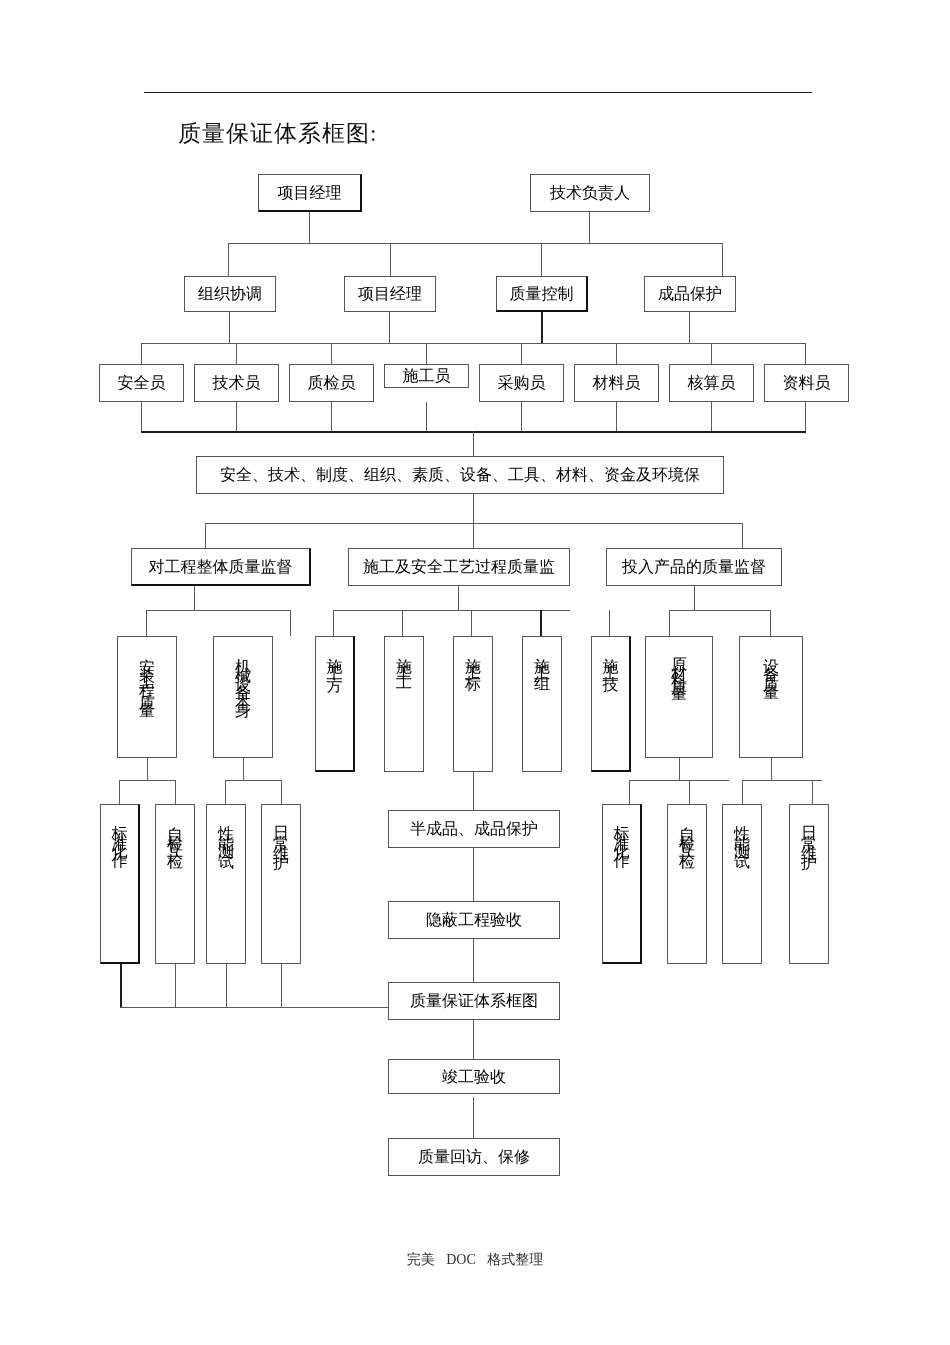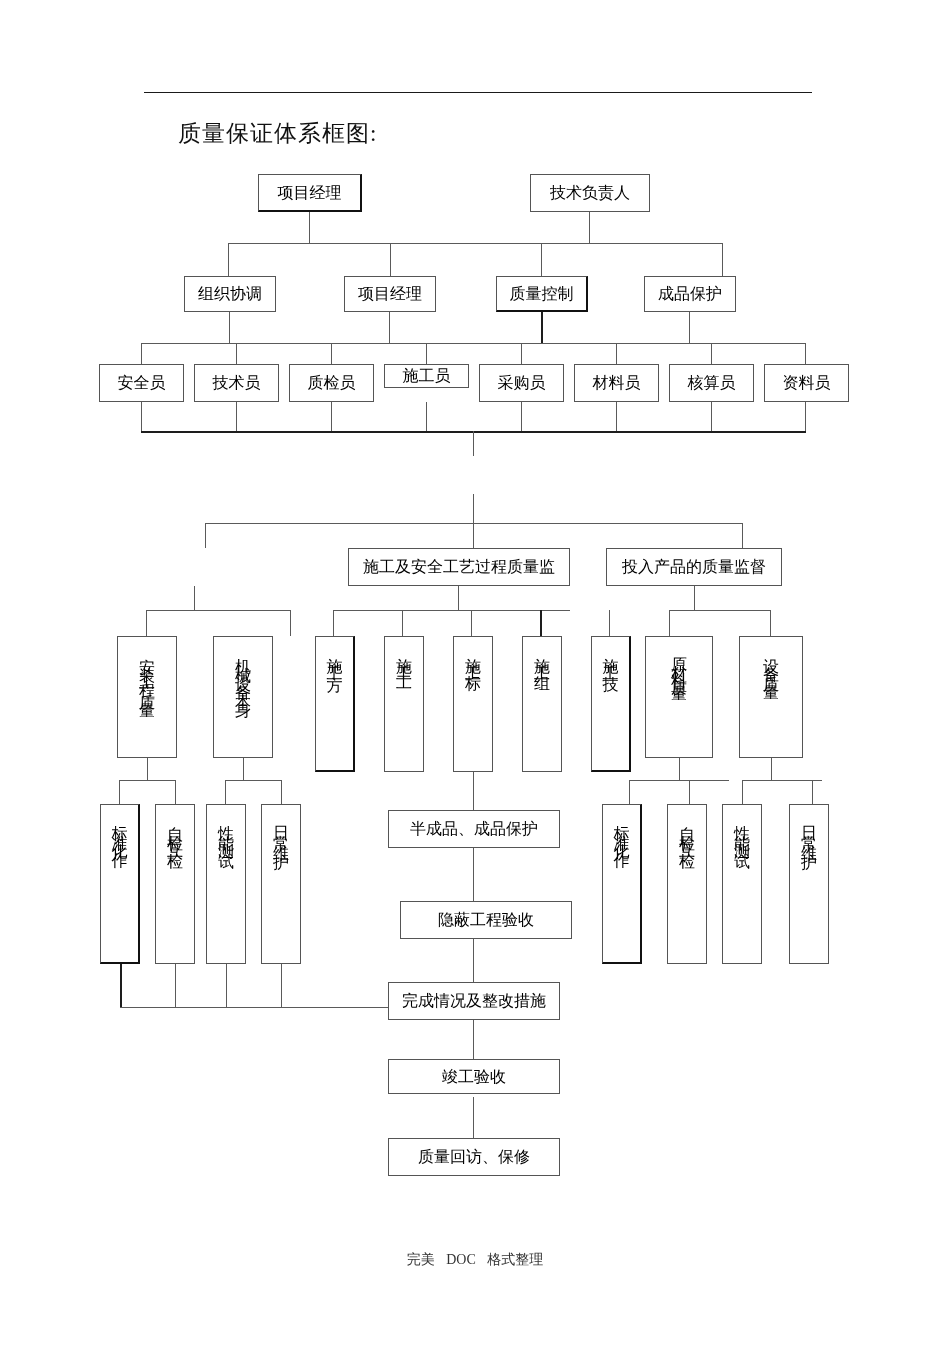--- a/index.html
+++ b/index.html
@@ -156,27 +156,29 @@
   <div class="ln v" style="left:236px; top:402px; height:29px;"></div>
   <div class="ln v" style="left:331px; top:402px; height:29px;"></div>
   <div class="ln v" style="left:426px; top:402px; height:29px;"></div>
   <div class="ln v" style="left:521px; top:402px; height:29px;"></div>
   <div class="ln v" style="left:616px; top:402px; height:29px;"></div>
   <div class="ln v" style="left:711px; top:402px; height:29px;"></div>
   <div class="ln v" style="left:805px; top:402px; height:29px;"></div>
   <div class="ln thick-h" style="left:141px; top:431px; width:665px;"></div>
   <div class="ln v" style="left:473px; top:431px; height:25px;"></div>
 
+  <div class="box" style="left:196px; top:456px; width:528px; height:38px; font-size:16px;">安全、技术、制度、组织、素质、设备、工具、材料、资金及环境保</div>
 
   <div class="ln v" style="left:473px; top:494px; height:29px;"></div>
   <div class="ln h" style="left:205px; top:523px; width:537px;"></div>
   <div class="ln v" style="left:205px; top:523px; height:25px;"></div>
   <div class="ln v" style="left:473px; top:523px; height:25px;"></div>
   <div class="ln v" style="left:742px; top:523px; height:25px;"></div>
 
+  <div class="box shadow" style="left:131px; top:548px; width:180px; height:38px;">对工程整体质量监督</div>
   <div class="box" style="left:606px; top:548px; width:176px; height:38px;">投入产品的质量监督</div>
   <div class="box" style="left:348px; top:548px; width:222px; height:38px;">施工及安全工艺过程质量监</div>
 
   <div class="ln v" style="left:194px; top:586px; height:24px;"></div>
   <div class="ln h" style="left:146px; top:610px; width:145px;"></div>
   <div class="ln v" style="left:146px; top:610px; height:26px;"></div>
   <div class="ln v" style="left:290px; top:610px; height:26px;"></div>
 
   <div class="ln v" style="left:458px; top:586px; height:24px;"></div>
   <div class="ln h" style="left:333px; top:610px; width:237px;"></div>
@@ -237,24 +239,24 @@
   <div class="box vert shadow" style="left:602px; top:804px; width:40px; height:160px;">标准化作</div>
   <div class="box vert" style="left:667px; top:804px; width:40px; height:160px;">自检互检</div>
   <div class="box vert" style="left:722px; top:804px; width:40px; height:160px;">性能测试</div>
   <div class="box vert" style="left:789px; top:804px; width:40px; height:160px;">日常维护</div>
 
   <div class="ln v" style="left:473px; top:772px; height:38px;"></div>
 
   <div class="box" style="left:388px; top:810px; width:172px; height:38px;">半成品、成品保护</div>
   <div class="ln v" style="left:473px; top:848px; height:53px;"></div>
 
-  <div class="box" style="left:388px; top:901px; width:172px; height:38px;margin-left:12px;">隐蔽工程验收</div>
+  <div class="box" style="left:388px; top:901px; width:172px; height:38px;">隐蔽工程验收</div>
   <div class="ln v" style="left:473px; top:939px; height:43px;"></div>
 
-  <div class="box" style="left:388px; top:982px; width:172px; height:38px;">完成情况及整改措施</div>
+  <div class="box" style="left:388px; top:982px; width:172px; height:38px;">质量保证体系框图</div>
   <div class="ln v" style="left:473px; top:1020px; height:39px;"></div>
 
   <div class="box" style="left:388px; top:1059px; width:172px; height:35px;">竣工验收</div>
   <div class="ln v" style="left:473px; top:1097px; height:41px;"></div>
 
   <div class="box" style="left:388px; top:1138px; width:172px; height:38px;">质量回访、保修</div>
 
   <div class="ftr-text">
     <span>完美</span>
     <span class="sp">&nbsp;</span>

